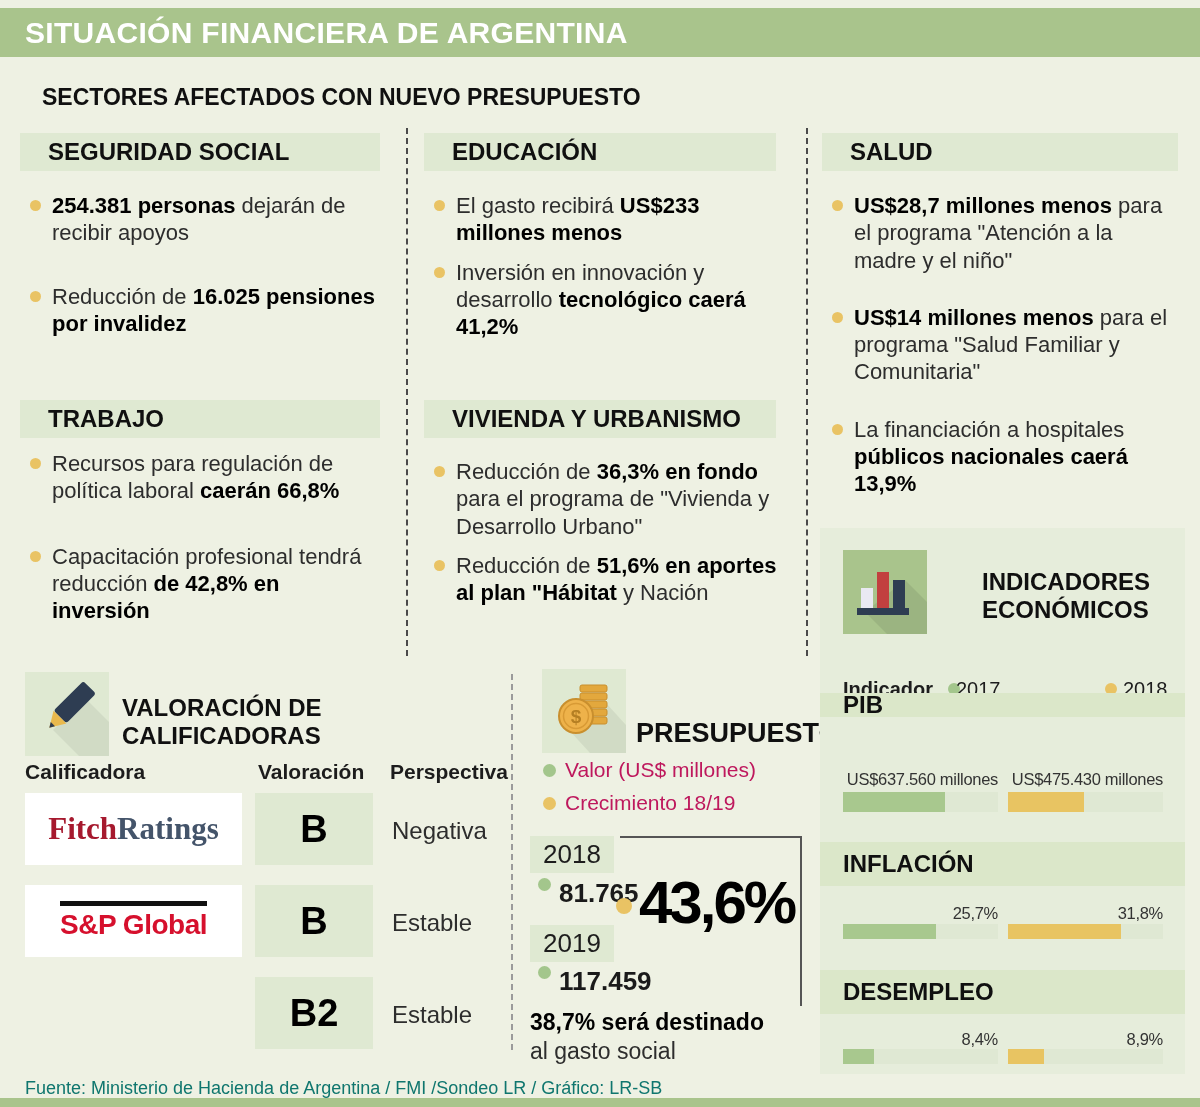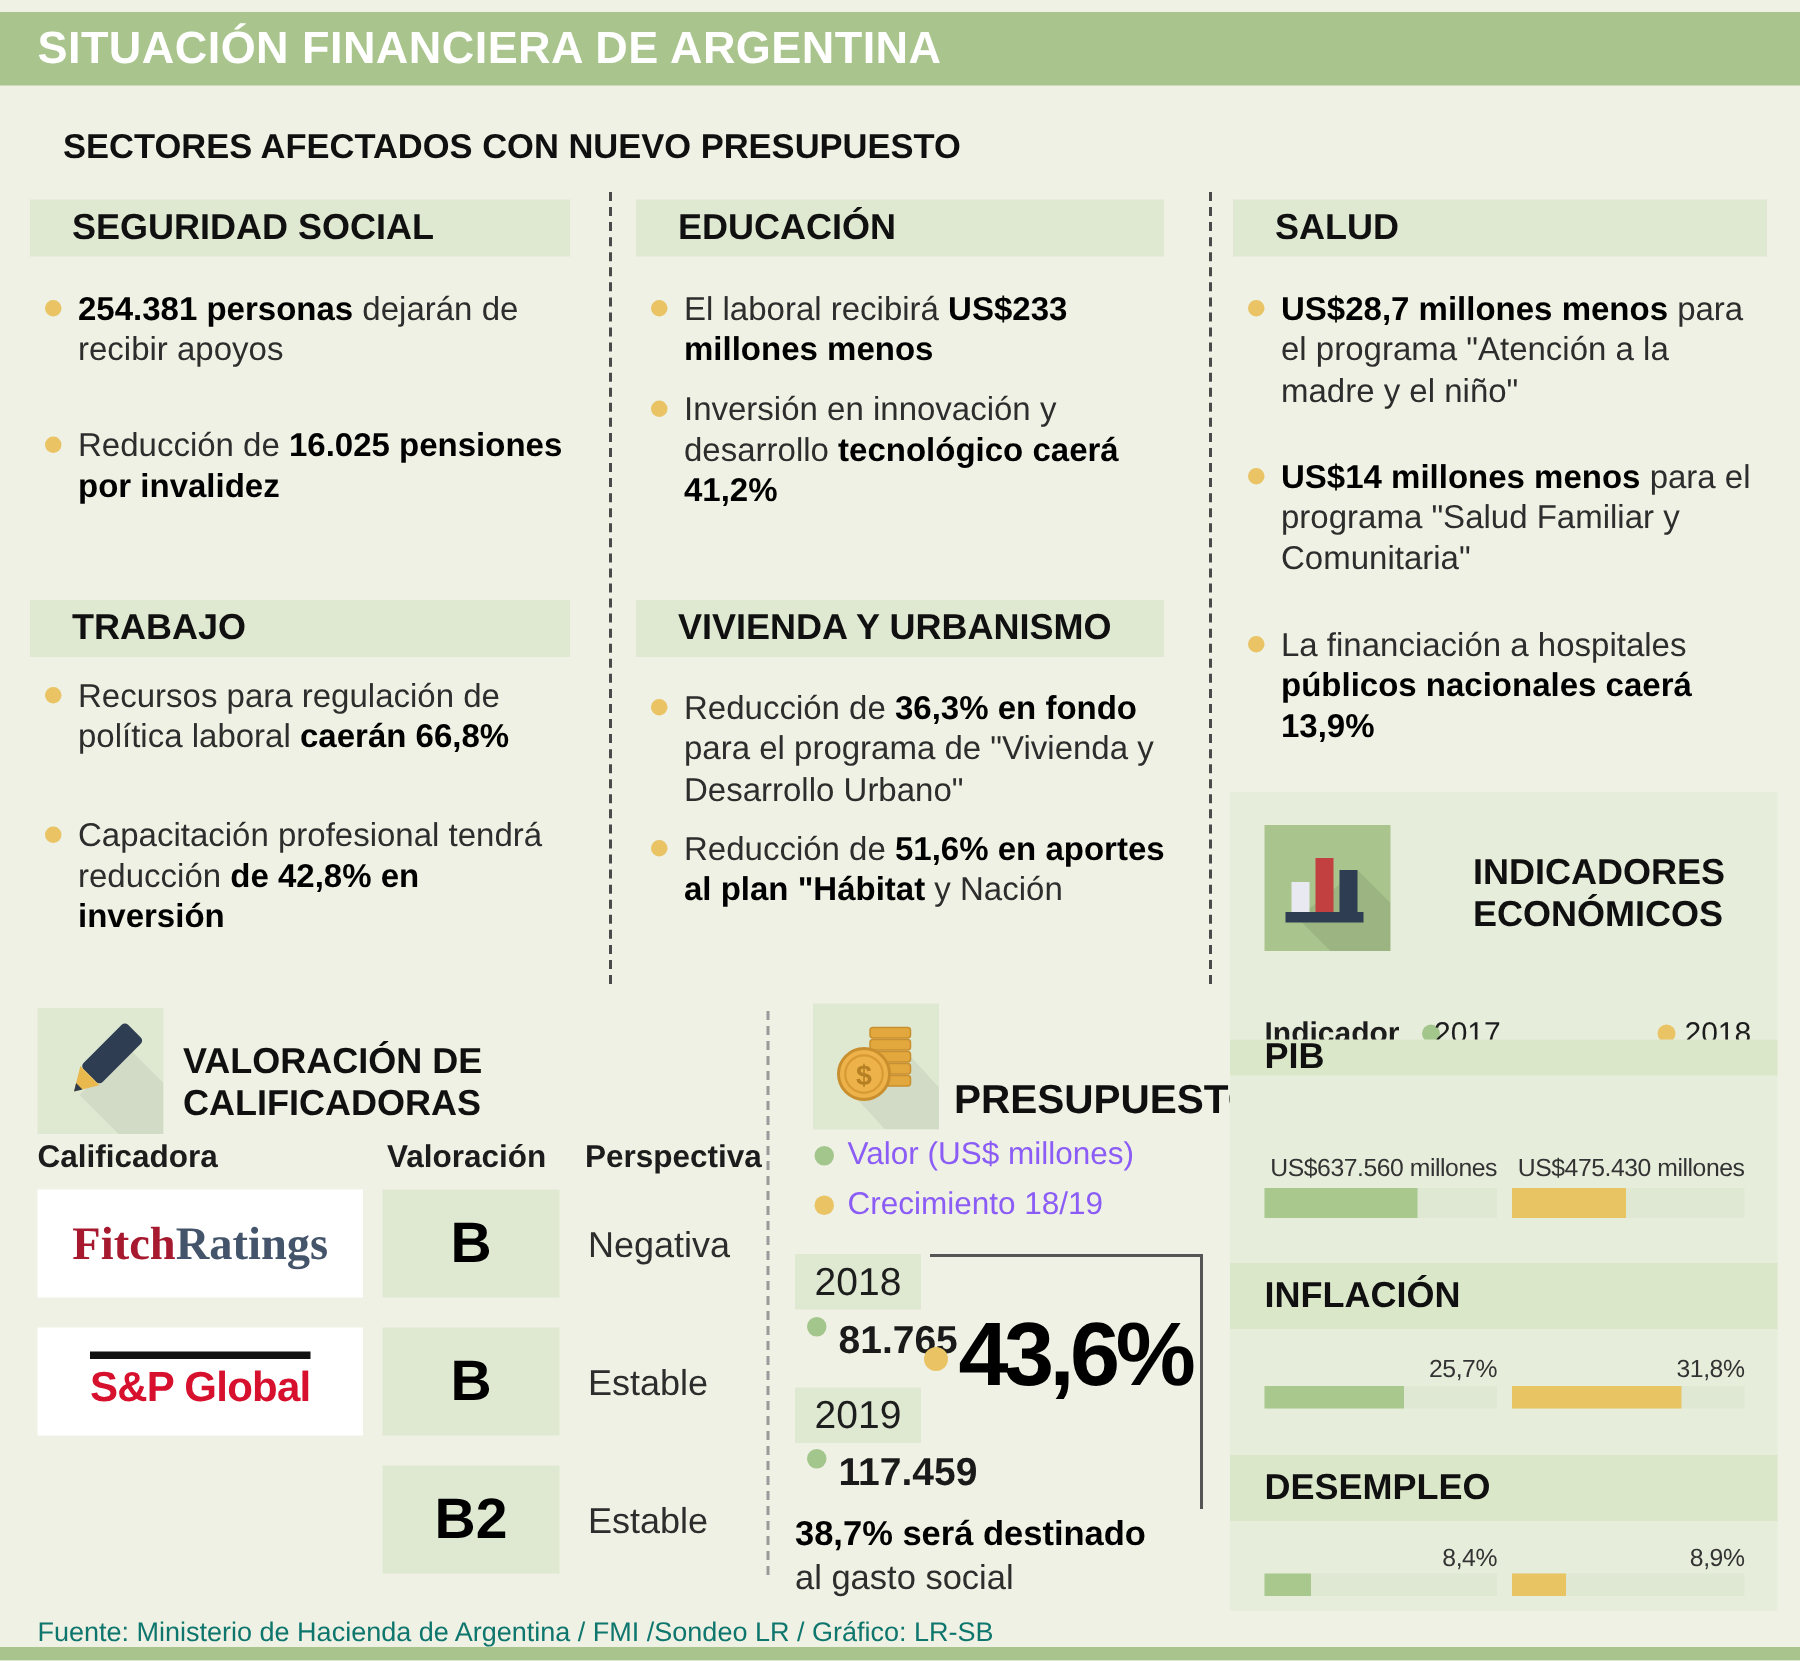--- a/index.html
+++ b/index.html
@@ -37,21 +37,21 @@
   .rating-box { position:absolute; left:255px; width:118px; height:72px; background:#dfe9d2; display:flex; align-items:center; justify-content:center;
                 font-size:38px; font-weight:600; color:#000; }
   .outlook { position:absolute; left:392px; font-size:24px; color:#2d2d2d; }
   .fitch1 { font-family:"Liberation Serif", serif; font-weight:bold; font-size:31px; color:#a6192e; }
   .fitch2 { font-family:"Liberation Serif", serif; font-weight:bold; font-size:31px; color:#44546a; }
   .sp-logo { border-top:5px solid #111; padding-top:3px; font-size:28px; font-weight:bold; color:#d6102d; letter-spacing:-.5px; }
   .moodys { font-family:"Liberation Serif", serif; font-weight:bold; font-variant:small-caps; font-size:34px; color:#283a97; letter-spacing:1px; }
 
   
   .ptitle { position:absolute; left:636px; top:718px; font-size:27px; font-weight:bold; color:#101010; }
-  .plegend { position:absolute; left:543px; top:758px; display:flex; flex-direction:column; gap:9px; font-size:21px; color:#8b5cf6; }
+  .plegend { position:absolute; left:543px; top:758px; display:flex; flex-direction:column; gap:9px; font-size:21px; color:#be185d; }
   .plegend .item { display:flex; align-items:center; gap:9px; }
   .ldot { flex:0 0 auto; width:13px; height:13px; border-radius:50%; }
   .ldot.g { background:#a3c68c; } .ldot.y { background:#e9c364; }
   .ybox { position:absolute; left:530px; width:84px; height:37px; background:#dfe9d2; display:flex; align-items:center; justify-content:center;
           font-size:26px; color:#1d1d1d; }
   .yval { position:absolute; left:538px; display:flex; align-items:flex-start; gap:8px; font-size:26px; font-weight:600; color:#1a1a1a; }
   .yval .ldot { width:13px; height:13px; }
   .bracket { position:absolute; left:620px; top:836px; width:180px; height:168px; border-top:2px solid #555; border-right:2px solid #555; }
   .growth { position:absolute; left:616px; top:868px; display:flex; align-items:center; gap:7px; }
   .growth .ldot { width:16px; height:16px; margin-top:6px; }
@@ -118,21 +118,21 @@
       <div class="bullet">
         <span class="dot"></span>
         <p><span>Capacitación profesional tendrá reducción </span><b>de 42,8% en inversión</b></p>
       </div>
     </div>
 
   <div class="secthead" style="left:424px;top:133px;width:352px">EDUCACIÓN</div>
   <div class="bullets" style="left:434px;top:192px;width:344px;--gap:12px">
       <div class="bullet">
         <span class="dot"></span>
-        <p><span>El laboral recibirá </span><b>US$233 millones menos</b></p>
+        <p><span>El gasto recibirá </span><b>US$233 millones menos</b></p>
       </div>
       <div class="bullet">
         <span class="dot"></span>
         <p><span>Inversión en innovación y desarrollo </span><b>tecnológico caerá 41,2%</b></p>
       </div>
     </div>
 
   <div class="secthead" style="left:424px;top:400px;width:352px">VIVIENDA Y URBANISMO</div>
   <div class="bullets" style="left:434px;top:458px;width:344px;--gap:12px">
       <div class="bullet">

